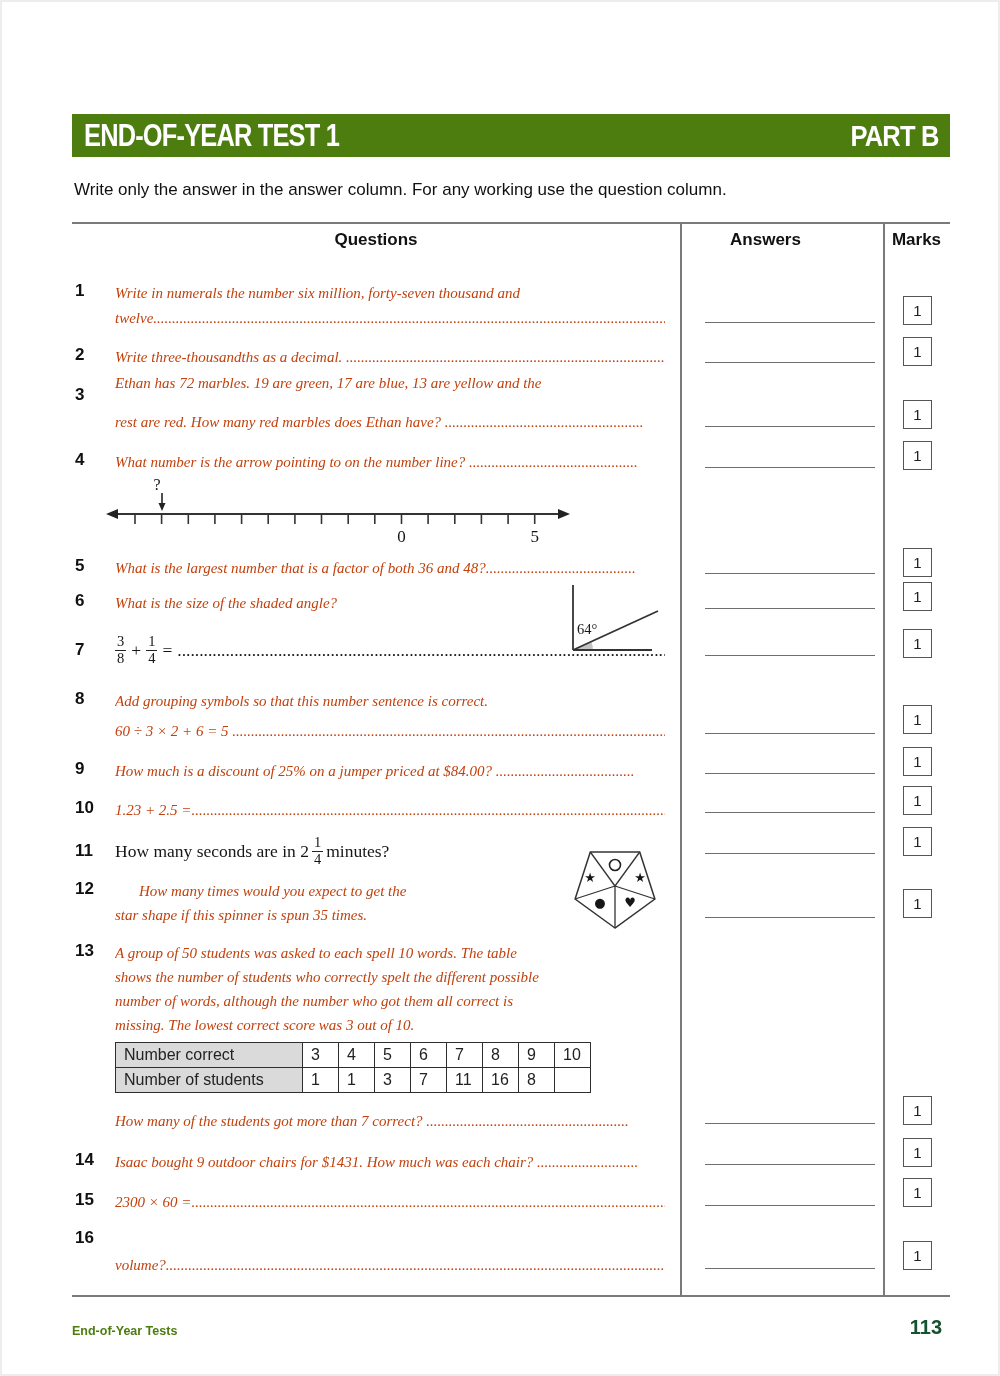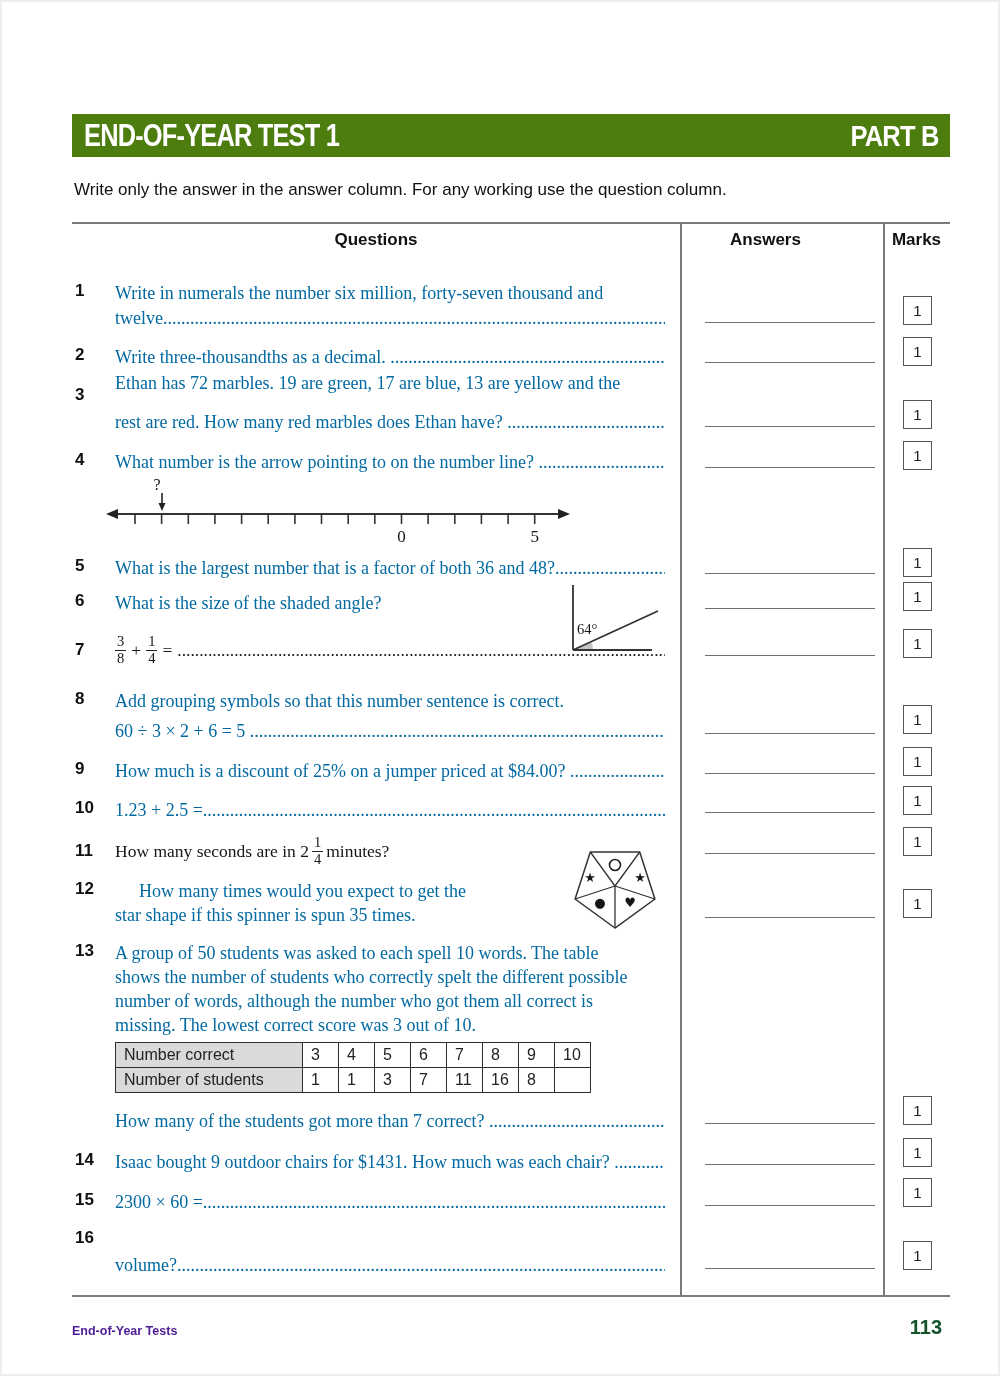--- a/index.html
+++ b/index.html
@@ -21,21 +21,21 @@
   .rule-h{position:absolute;left:72px;width:878px;height:0;border-top:2px solid #7a7a7a;}
   .rule-v{position:absolute;width:0;border-left:2px solid #7a7a7a;}
 
   .colhead{position:absolute;font-family:"Liberation Sans",sans-serif;font-weight:bold;
            font-size:17px;color:#111;text-align:center;}
 
   
   .qnum{position:absolute;left:75px;width:34px;font-family:"Liberation Sans",sans-serif;
         font-weight:bold;font-size:17px;color:#111;}
   .qline{position:absolute;left:115px;width:550px;overflow:hidden;white-space:nowrap;
-         font-size:18px;line-height:24px;color:#0369a1;}
+         font-size:15px;line-height:24px;color:#c2410c;font-style:italic;}
 
   
   .fracrow{position:absolute;left:115px;width:550px;display:flex;align-items:center;gap:5px;
            overflow:hidden;white-space:nowrap;font-size:17.5px;}
   .frac{display:inline-flex;flex-direction:column;align-items:center;font-size:14.5px;line-height:1.1;}
   .frac .den{border-top:1.3px solid #222;padding:0 2px;}
   .dots{overflow:hidden;white-space:nowrap;flex:1;}
 
   
   .ansline{position:absolute;left:705px;width:170px;height:0;border-top:1.5px solid #6f6f6f;}
@@ -45,21 +45,21 @@
 
   
   table.score{position:absolute;left:115px;top:1042px;border-collapse:collapse;
               font-family:"Liberation Sans",sans-serif;font-size:16px;color:#222;}
   table.score td{border:1.6px solid #2e2e2e;height:24px;padding:0 0 0 8px;}
   table.score td.lbl{width:178px;background:#dadada;}
   table.score td.val{width:27px;background:#fff;}
 
   
   .foot-left{position:absolute;left:72px;top:1324px;font-family:"Liberation Sans",sans-serif;
-             font-weight:bold;font-size:12.5px;color:#4c1d95;}
+             font-weight:bold;font-size:12.5px;color:#4d7c0f;}
   .foot-page{position:absolute;right:58px;top:1316px;font-family:"Liberation Sans",sans-serif;
              font-weight:bold;font-size:20px;color:#14532d;}
 
   svg{position:absolute;overflow:visible;}
   svg text{font-family:"Liberation Serif",serif;fill:#161616;}
   svg text.sym{font-family:"DejaVu Sans",sans-serif;}
 </style>
 </head>
 <body>
 

